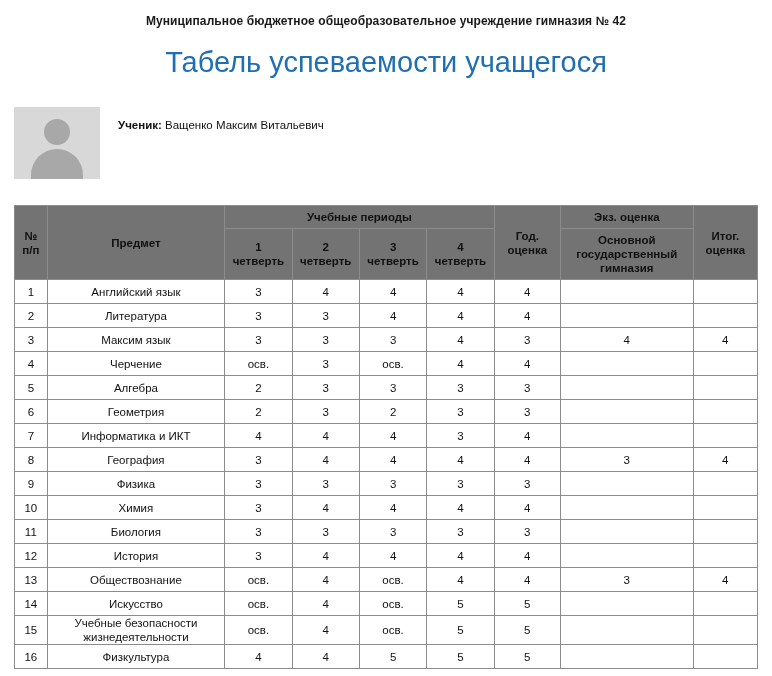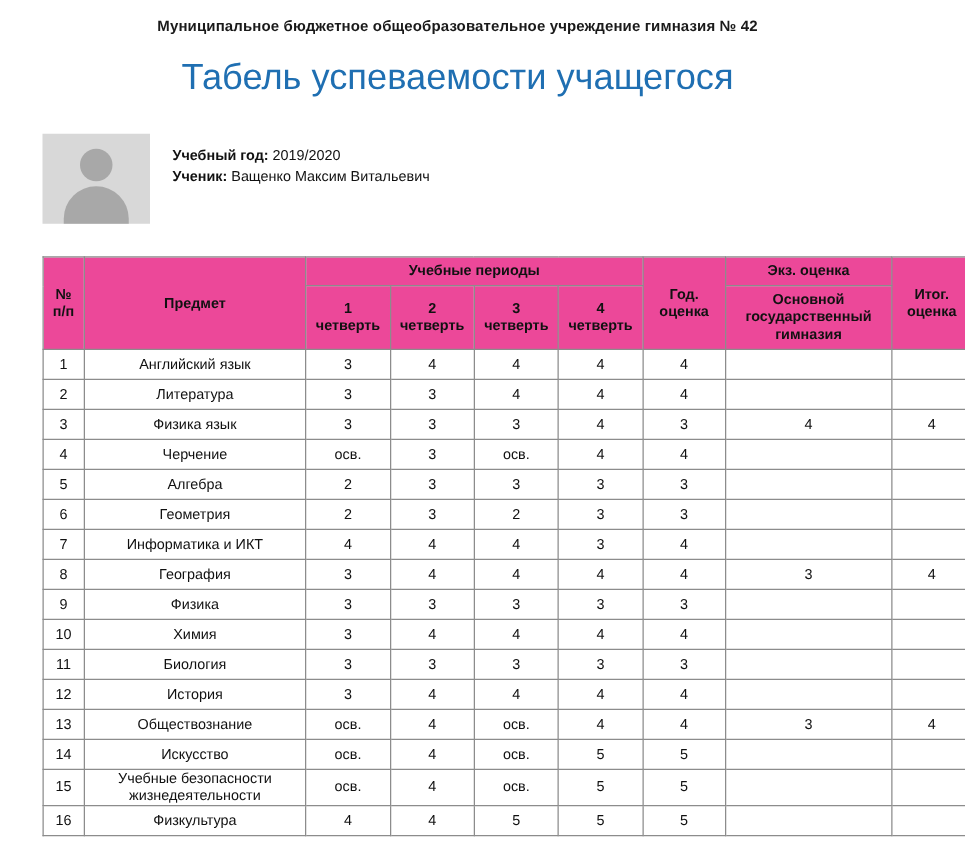--- a/index.html
+++ b/index.html
@@ -8,23 +8,22 @@
     background: #ffffff;
   }
   body {
     width: 772px;
     height: 676px;
     font-family: "Liberation Sans", sans-serif;
     color: #111111;
     overflow: hidden;
   }
   .page {
-    width: 692px;
+    width: 772px;
     position: relative;
-    margin-left: 20px;
   }
   .org-line {
     text-align: center;
     font-size: 12px;
     font-weight: bold;
     color: #1a1a1a;
     padding-top: 14px;
     letter-spacing: 0.1px;
   }
   .doc-title {
@@ -83,21 +82,21 @@
     margin: 26px 14px 0 14px;
     width: 744px;
     table-layout: fixed;
   }
   table.grades th, table.grades td {
     border: 1px solid #8c8c8c;
     font-size: 11.5px;
     padding: 0;
   }
   table.grades th {
-    background: #ec4899;
+    background: #737373;
     font-weight: bold;
     text-align: center;
     vertical-align: middle;
     line-height: 14px;
     padding: 4px 2px;
   }
   table.grades td {
     height: 23px;
     text-align: center;
     vertical-align: middle;
@@ -126,24 +125,20 @@
   <div class="org-line">Муниципальное бюджетное общеобразовательное учреждение гимназия № 42</div>
 
   <div class="doc-title">Табель успеваемости учащегося</div>
 
   <div class="student-block">
     <div class="avatar">
       <div class="head"></div>
       <div class="body"></div>
     </div>
     <div class="student-info">
-      <div>
-        <b>Учебный год:</b>
-        <span>2019/2020</span>
-      </div>
       <div>
         <b>Ученик:</b>
         <span>Ващенко Максим Витальевич</span>
       </div>
     </div>
   </div>
 
   <table class="grades">
     <colgroup>
       <col class="col-num">
@@ -212,21 +207,21 @@
           <td>3</td>
           <td>3</td>
           <td>4</td>
           <td>4</td>
           <td>4</td>
           <td></td>
           <td></td>
         </tr>
         <tr>
           <td class="num">3</td>
-          <td class="subject">Физика язык</td>
+          <td class="subject">Максим язык</td>
           <td>3</td>
           <td>3</td>
           <td>3</td>
           <td>4</td>
           <td>3</td>
           <td>4</td>
           <td>4</td>
         </tr>
         <tr>
           <td class="num">4</td>

